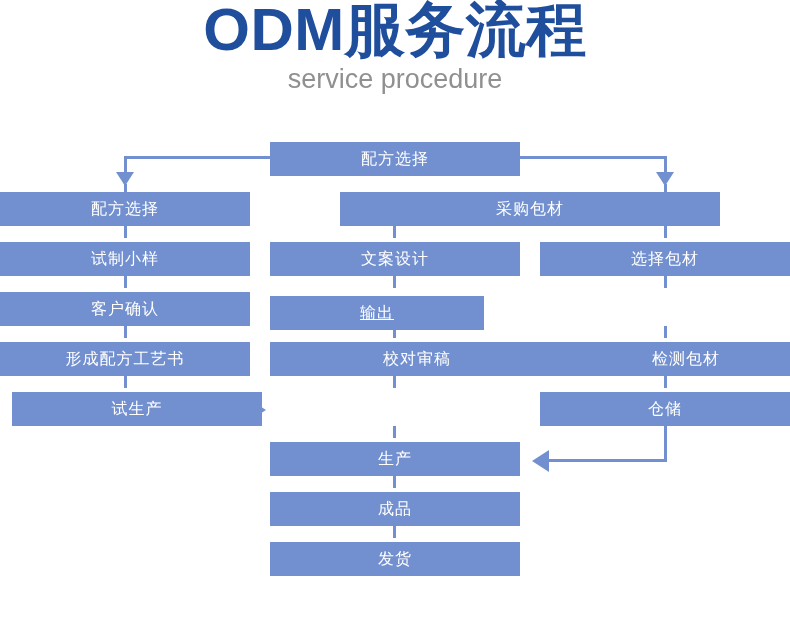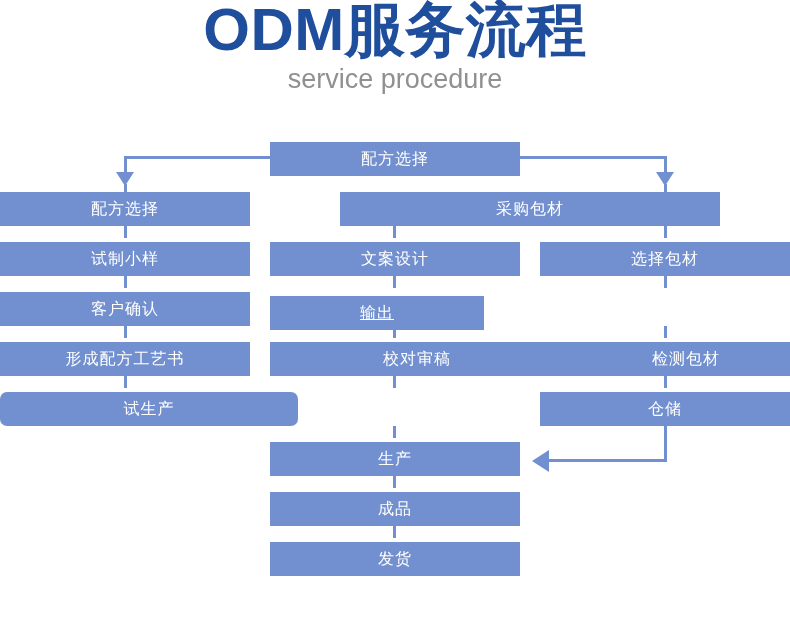--- a/index.html
+++ b/index.html
@@ -162,21 +162,21 @@
   </div>
   <div class="node" style="left:0px; top:242px; width:250px; height:34px;">
     <span>试制小样</span>
   </div>
   <div class="node" style="left:0px; top:292px; width:250px; height:34px;">
     <span>客户确认</span>
   </div>
   <div class="node" style="left:0px; top:342px; width:250px; height:34px;">
     <span>形成配方工艺书</span>
   </div>
-  <div class="node" style="left:0px; top:392px; width:298px; height:34px;border-radius:7px;">
+  <div class="node" style="left:12px; top:392px; width:250px; height:34px;">
     <span>试生产</span>
   </div>
 
   <div class="node" style="left:270px; top:242px; width:250px; height:34px;">
     <span>文案设计</span>
   </div>
   <div class="node" style="left:270px; top:296px; width:214px; height:34px;text-decoration:underline;">
     <span>输出</span>
   </div>
   <div class="node" style="left:270px; top:342px; width:294px; height:34px;">

